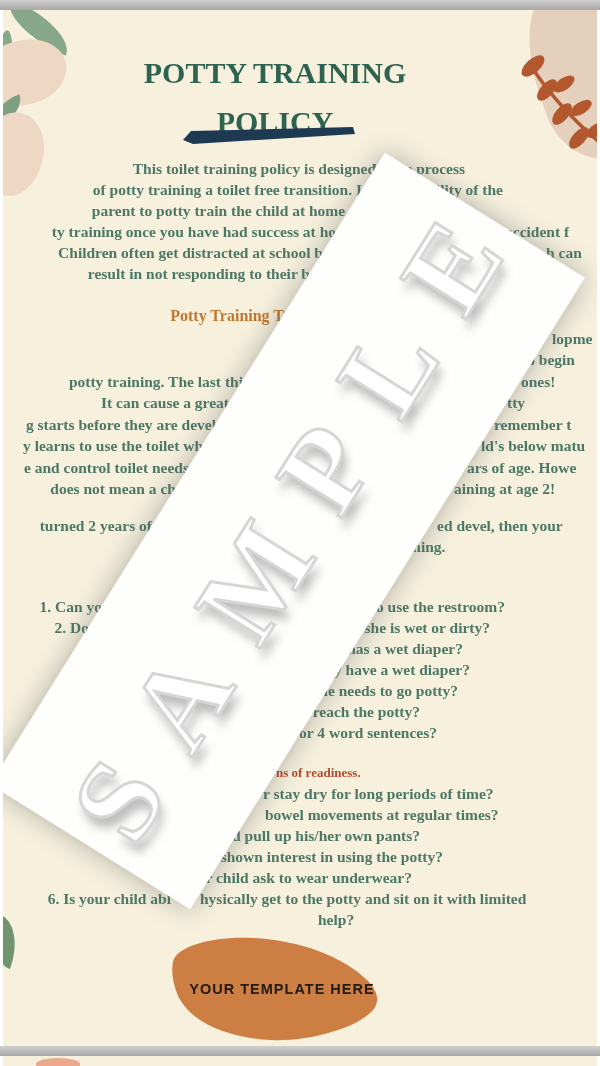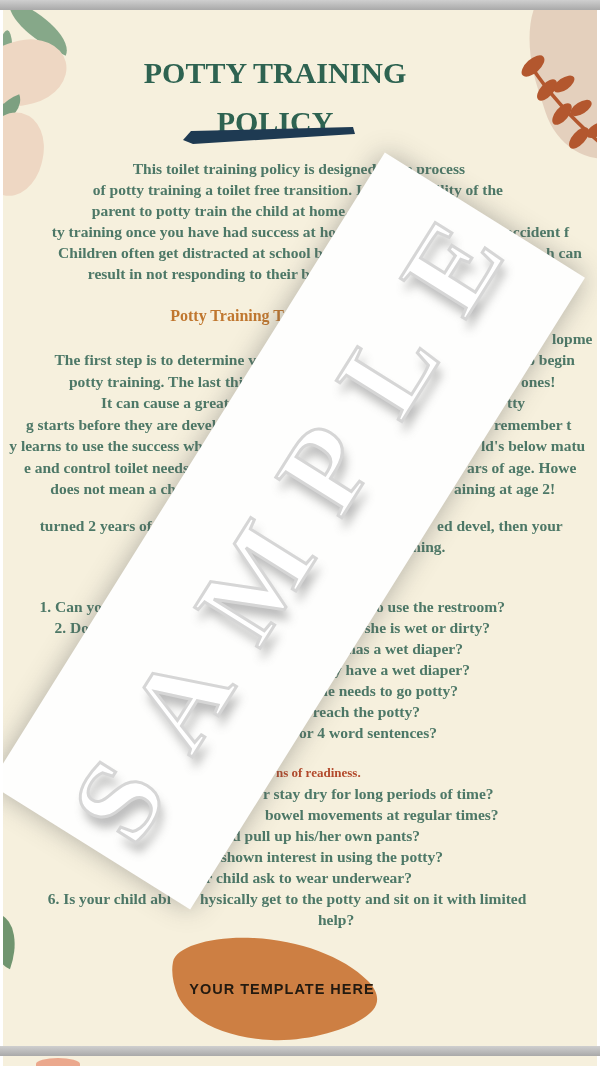--- a/index.html
+++ b/index.html
@@ -92,37 +92,36 @@
   </div>
 
 <div class="line hd1" style="top:307px;font-size:16px;">
     <span class="frag" style="right:316px">Potty Training T</span>
   </div>
 
 <div class="line" style="top:330px">
     <span class="frag" style="left:552px">lopme</span>
   </div>
 <div class="line" style="top:351px">
-    <span class="frag" style="right:344px">The first step is to determine v</span>
     <span class="frag" style="right:25px">o begin</span>
   </div>
 <div class="line" style="top:373px">
     <span class="frag" style="right:357px">potty training. The last thi</span>
     <span class="frag" style="left:521px">ones!</span>
   </div>
 <div class="line" style="top:394px">
     <span class="frag" style="right:371px">It can cause a great</span>
     <span class="frag" style="left:507px">tty</span>
   </div>
 <div class="line" style="top:416px">
     <span class="frag" style="right:384px">g starts before they are devel</span>
     <span class="frag" style="left:494px">remember t</span>
   </div>
 <div class="line" style="top:437px">
-    <span class="frag" style="right:397px">y learns to use the success wh</span>
+    <span class="frag" style="right:397px">y learns to use the toilet wh</span>
     <span class="frag" style="left:481px">ld's below matu</span>
   </div>
 <div class="line" style="top:459px">
     <span class="frag" style="right:411px">e and control toilet needs</span>
     <span class="frag" style="left:467px">ars of age. Howe</span>
   </div>
 <div class="line" style="top:480px">
     <span class="frag" style="right:424px">does not mean a ch</span>
     <span class="frag" style="left:454px">aining at age 2!</span>
   </div>

